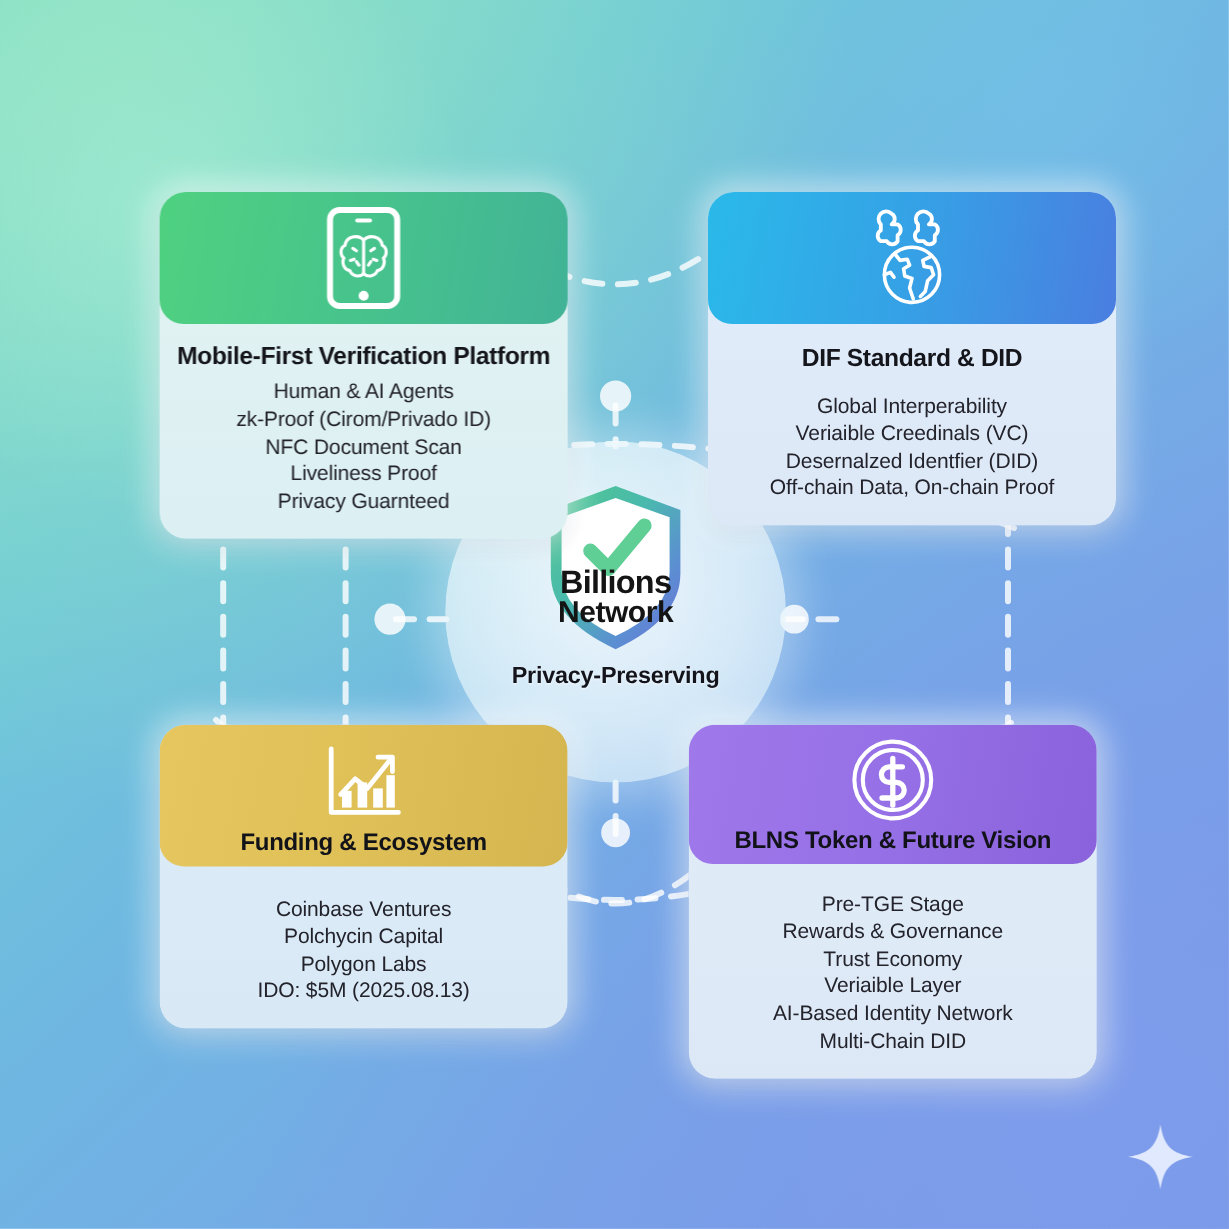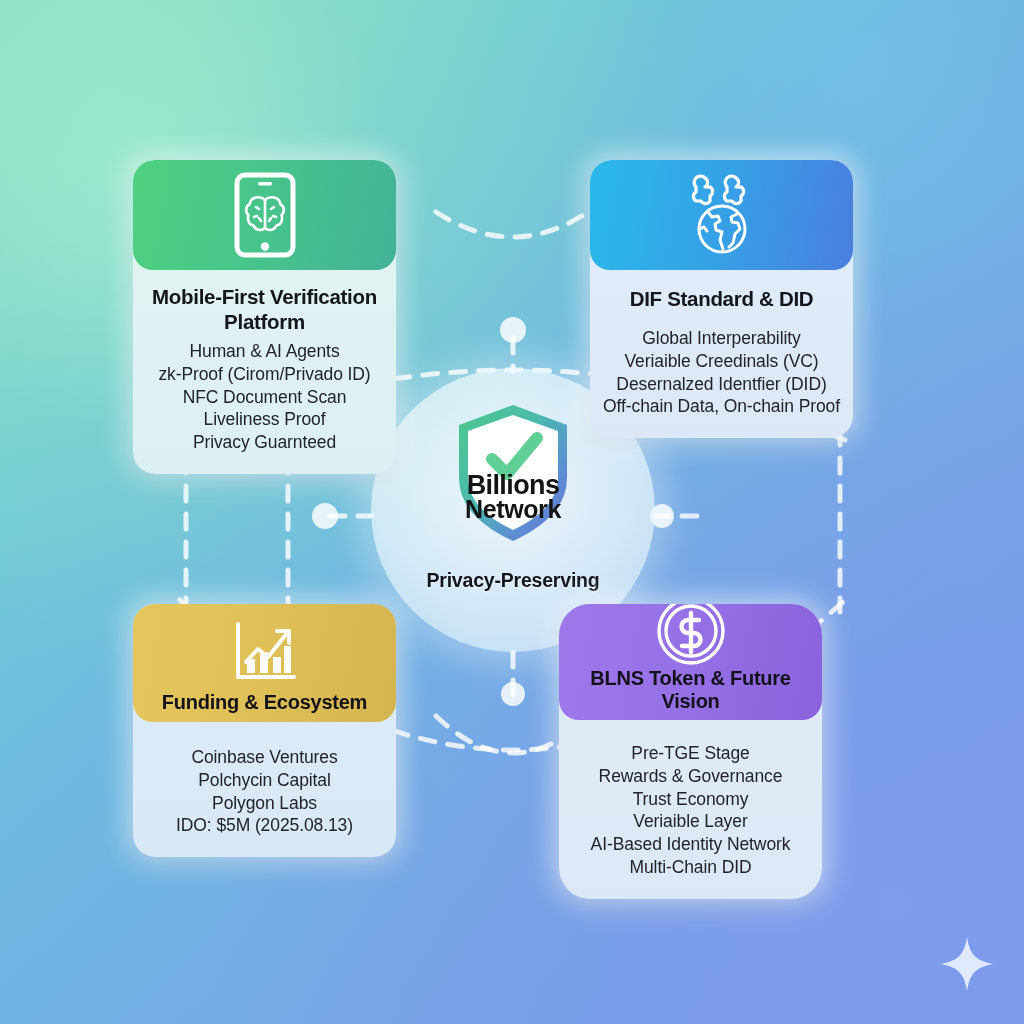--- a/index.html
+++ b/index.html
@@ -33,28 +33,28 @@
   .hub {
     position:absolute; left:371px; top:368px; width:284px; height:284px;
     border-radius:50%;
     background:radial-gradient(circle at 48% 42%, rgba(255,255,255,.88) 0%, rgba(235,247,252,.80) 55%, rgba(222,241,249,.62) 100%);
     box-shadow:0 0 34px 14px rgba(255,255,255,.30);
     display:flex; flex-direction:column; align-items:center;
     padding-top:34px;
   }
   .shield-wrap { width:124px; height:142px; position:relative; }
   .hub-caption {
-    margin-top:24px; text-align:center; color:#14141c;
+    margin-top:7px; text-align:center; color:#14141c;
     font-weight:bold; font-size:19.5px; line-height:1.26;
     letter-spacing:-.2px; text-shadow:0 1px 2px rgba(255,255,255,.75);
   }
 
   
   .card {
-    position:absolute; width:263px; border-radius:22px; overflow:hidden;
+    position:absolute; width:340px; border-radius:22px; overflow:hidden;
     box-shadow:0 0 26px 6px rgba(255,255,255,.55), 0 6px 18px rgba(40,70,110,.13);
     backdrop-filter:blur(2px);
   }
   .card-head {
     position:relative; display:flex; flex-direction:column;
     align-items:center; justify-content:center;
     border-radius:20px;
   }
   .card-head .icon { display:flex; align-items:center; justify-content:center; }
   .card-head .head-title {
@@ -83,21 +83,21 @@
 
   
   #card-funding { left:133px; top:604px; background:linear-gradient(180deg,#dcebf6 0%, #daeaf6 60%, #d8e8f5 100%); }
   #card-funding .card-head {
     height:118px; background:linear-gradient(100deg,#e6c75f 0%, #e0c158 45%, #d5b54f 100%);
     justify-content:flex-end; padding-bottom:8px;
   }
   #card-funding .card-head .icon { flex:1; align-items:center; padding-top:8px; }
 
   
-  #card-token { left:559px; top:604px; background:linear-gradient(180deg,#e0ecf8 0%, #dfeaf7 60%, #dce8f6 100%);border-radius:31px; }
+  #card-token { left:574px; top:604px; background:linear-gradient(180deg,#e0ecf8 0%, #dfeaf7 60%, #dce8f6 100%); }
   #card-token .card-head {
     height:116px; background:linear-gradient(100deg,#9f78ea 0%, #9670e6 48%, #8a62dc 100%);
     justify-content:flex-end; padding-bottom:7px;
   }
   #card-token .card-head .icon { flex:1; align-items:center; padding-top:6px; }
 
   
   .sparkle { position:absolute; left:938px; top:935px; width:58px; height:58px; }
 </style>
 </head>

